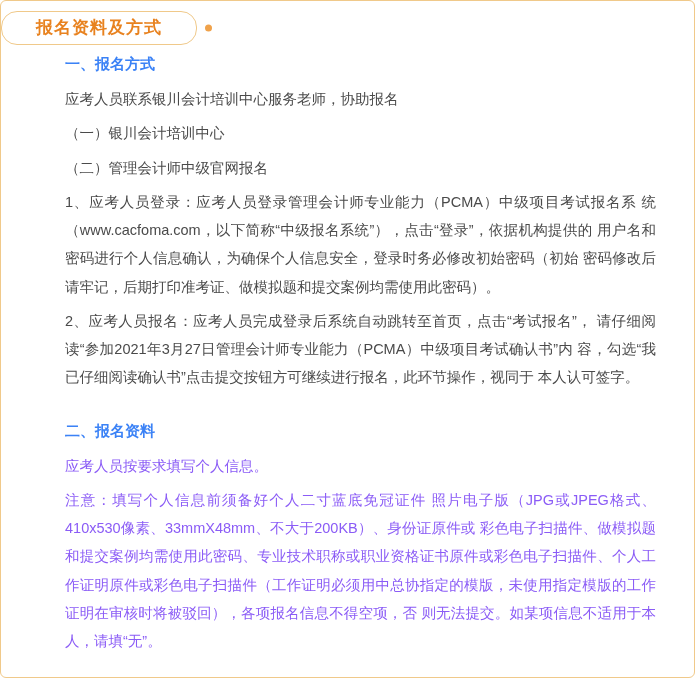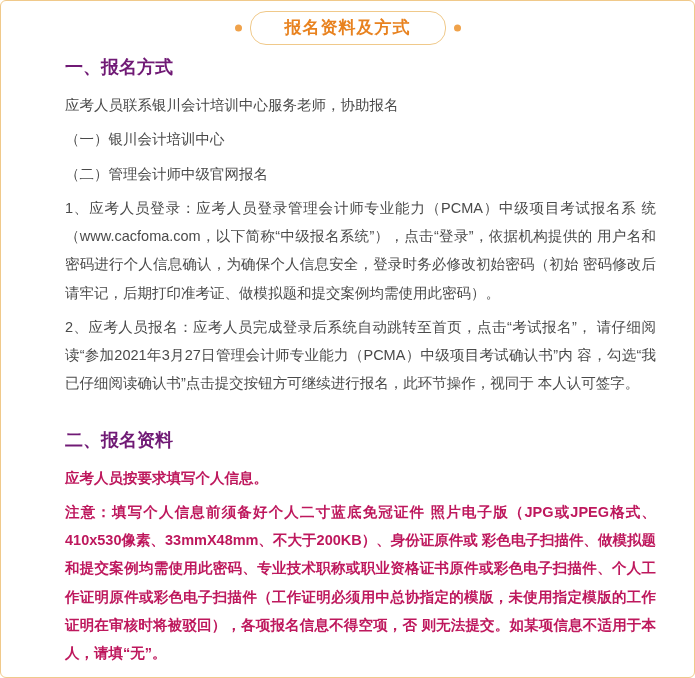--- a/index.html
+++ b/index.html
@@ -27,21 +27,21 @@
 
   
   .title-wrap {
     position: absolute;
     top: -1px;
     left: 0;
     right: 0;
     height: 56px;
     display: flex;
     align-items: center;
-    justify-content: center;
+    justify-content: flex-start;
     pointer-events: none;
   }
   .title-pill {
     position: relative;
     background: #ffffff;
     border: 1px solid #f0c98a;
     border-radius: 16px;
     padding: 6px 34px;
     color: #e8821f;
     font-size: 17px;
@@ -61,40 +61,40 @@
   .dot.left { left: -16px; }
   .dot.right { right: -16px; }
 
   .content {
     color: #4a4a4a;
     font-size: 14.5px;
     line-height: 1.95;
   }
 
   h2.section {
-    color: #701a75;
-    font-size: 18px;
+    color: #3b82f6;
+    font-size: 15px;
     font-weight: bold;
     margin: 0 0 6px 0;
     padding-left: 26px;
     line-height: 2.0;
   }
   h2.section.second {
     margin-top: 24px;
   }
 
   p.para {
     margin: 0 0 6px 0;
     padding-left: 26px;
     text-align: justify;
     text-justify: inter-ideograph;
   }
   p.bold {
-    font-weight: bold;
-    color: #be185d;
+    font-weight: normal;
+    color: #8b5cf6;
   }
 </style>
 </head>
 <body>
 
 <div class="card">
 
   <div class="title-wrap">
     <div class="title-pill">
       <span class="dot left"></span>

